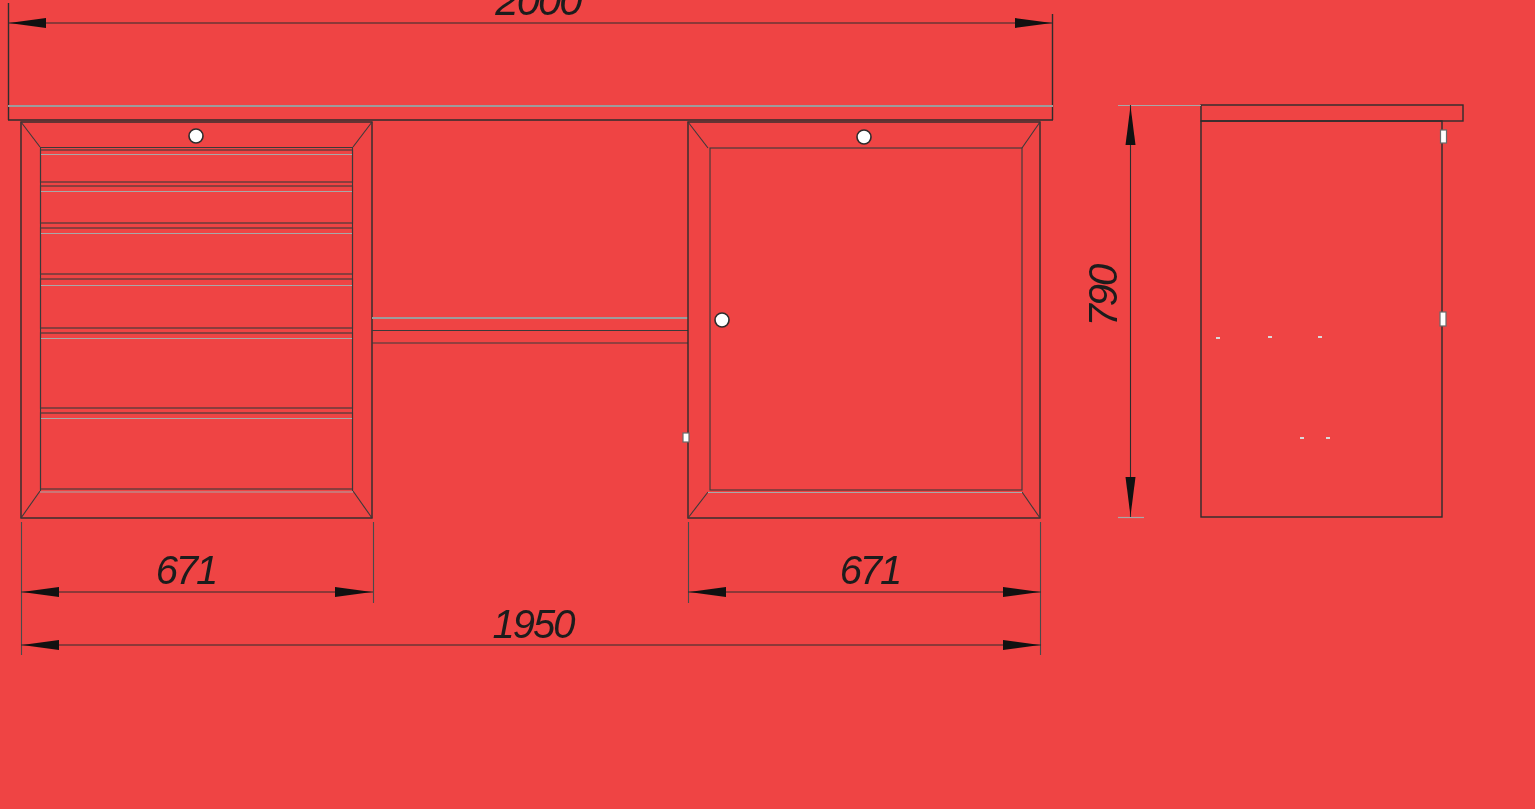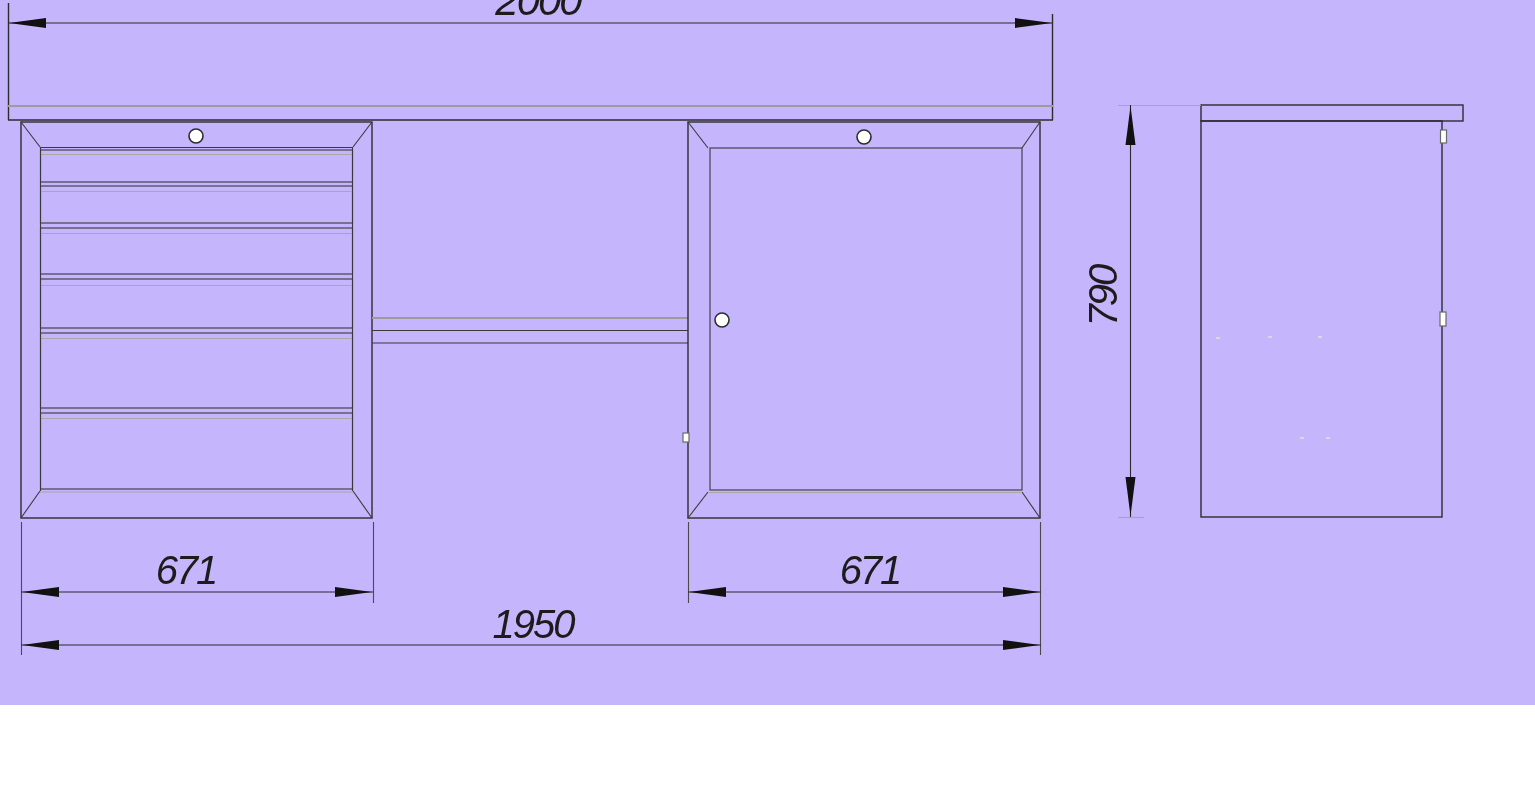--- a/index.html
+++ b/index.html
@@ -7,22 +7,22 @@
     padding: 0;
     background: #ffffff;
     width: 1535px;
     height: 809px;
     overflow: hidden;
     font-family: "Liberation Sans", sans-serif;
   }
   #canvas {
     position: relative;
     width: 1535px;
-    height: 705px;
-    background: #c4b5fd;
+    height: 809px;
+    background: #ef4444;
   }
   svg { display: block; }
   .dim-text {
     font-family: "Liberation Sans", "DejaVu Sans", sans-serif;
     font-style: italic;
     font-size: 40px;
     fill: #1c1c1c;
     letter-spacing: -2px;
   }
   .dim-text-big { font-size: 42px; }

